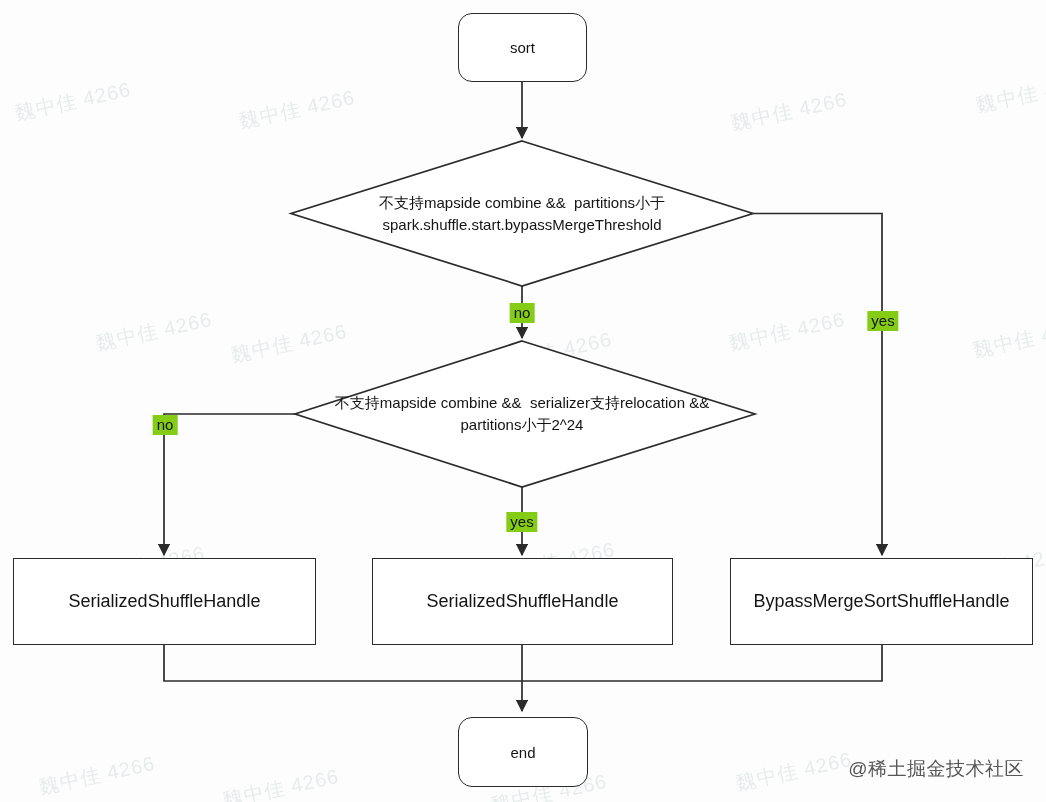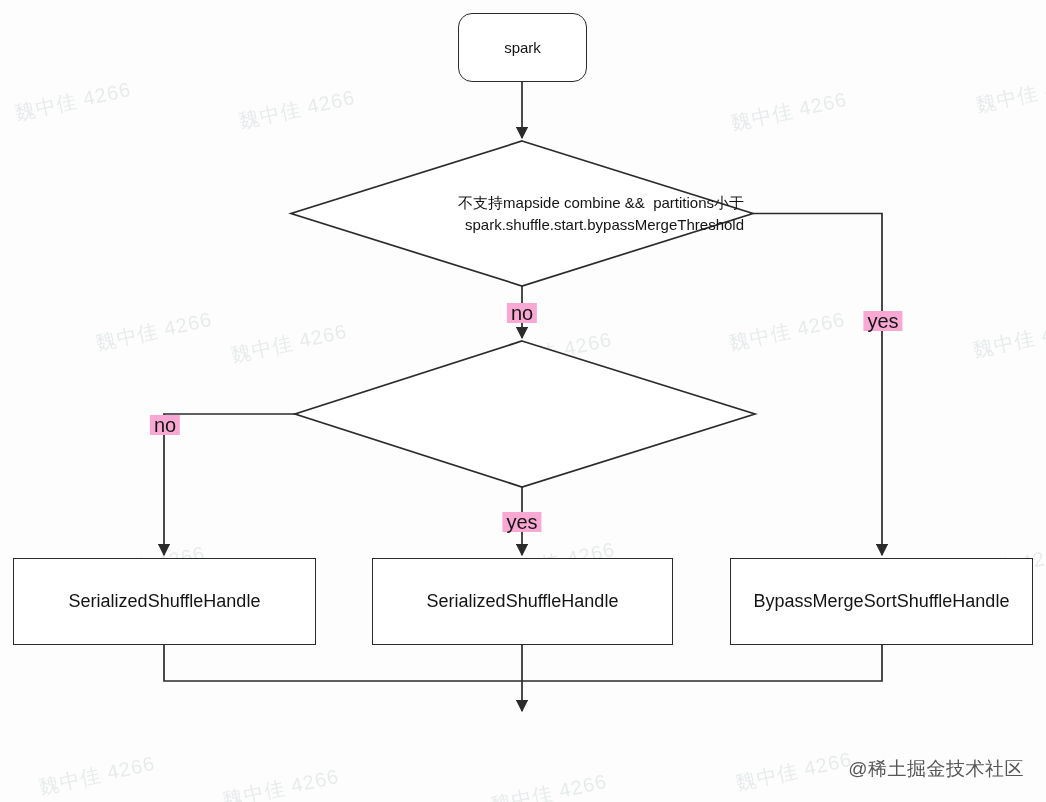--- a/index.html
+++ b/index.html
@@ -16,21 +16,21 @@
     font-size:18px; color:#141414; text-align:center;
   }
   .terminal { border-radius:14px; font-size:15px; }
   .dlabel {
     position:absolute; text-align:center; font-size:15px;
     line-height:22px; color:#141414;
   }
   .dlabel span { display:block; white-space:pre; }
   .elabel {
     position:absolute; transform:translate(-50%,-50%);
-    font-size:20px; color:#141414; background:#f9a8d4;
+    font-size:15px; color:#141414; background:#84cc16;
     padding:2px 4px; line-height:16px;
   }
   .watermark {
     position:absolute; color:rgba(183,197,199,0.30);
     font-size:20px; letter-spacing:1px; white-space:nowrap;
     transform:rotate(-12deg); pointer-events:none; user-select:none;
   }
   .credit {
     position:absolute; right:22px; top:756px;
     font-size:19px; font-weight:400; color:#575757;
@@ -78,38 +78,43 @@
 
     <path d="M522 487 V555" fill="none" stroke="#2b2b2b" stroke-width="1.7" marker-end="url(#arrow)"></path>
 
     <path d="M295 414 H164 V555" fill="none" stroke="#2b2b2b" stroke-width="1.7" marker-end="url(#arrow)"></path>
 
     <path d="M164 645 V681 H882 V645" fill="none" stroke="#2b2b2b" stroke-width="1.7"></path>
 
     <path d="M522 645 V711" fill="none" stroke="#2b2b2b" stroke-width="1.7" marker-end="url(#arrow)"></path>
   </svg>
 
-  <div class="node terminal" style="left:458px; top:13px; width:129px; height:69px;">spark</div>
+  <div class="node terminal" style="left:458px; top:13px; width:129px; height:69px;">sort</div>
 
-  <div class="dlabel" style="left:264px; top:192px; width:480px;text-align:right;">
+  <div class="dlabel" style="left:282px; top:192px; width:480px;">
     <span>不支持mapside combine &amp;&amp;  partitions小于</span>
     <span>spark.shuffle.start.bypassMergeThreshold</span>
   </div>
 
   <div class="elabel" style="left:522px; top:313px;">no</div>
 
   <div class="elabel" style="left:883px; top:321px;">yes</div>
 
+  <div class="dlabel" style="left:292px; top:392px; width:460px;">
+    <span>不支持mapside combine &amp;&amp;  serializer支持relocation &amp;&amp;</span>
+    <span>partitions小于2^24</span>
+  </div>
 
   <div class="elabel" style="left:165px; top:425px;">no</div>
 
   <div class="elabel" style="left:522px; top:522px;">yes</div>
 
   <div class="node" style="left:13px; top:558px; width:303px; height:87px;">SerializedShuffleHandle</div>
 
   <div class="node" style="left:372px; top:558px; width:301px; height:87px;">SerializedShuffleHandle</div>
 
   <div class="node" style="left:730px; top:558px; width:303px; height:87px;text-align:center;">BypassMergeSortShuffleHandle</div>
 
+  <div class="node terminal" style="left:458px; top:717px; width:130px; height:70px;">end</div>
 
   <div class="credit">@稀土掘金技术社区</div>
 
 </div>
 
 </body></html>

